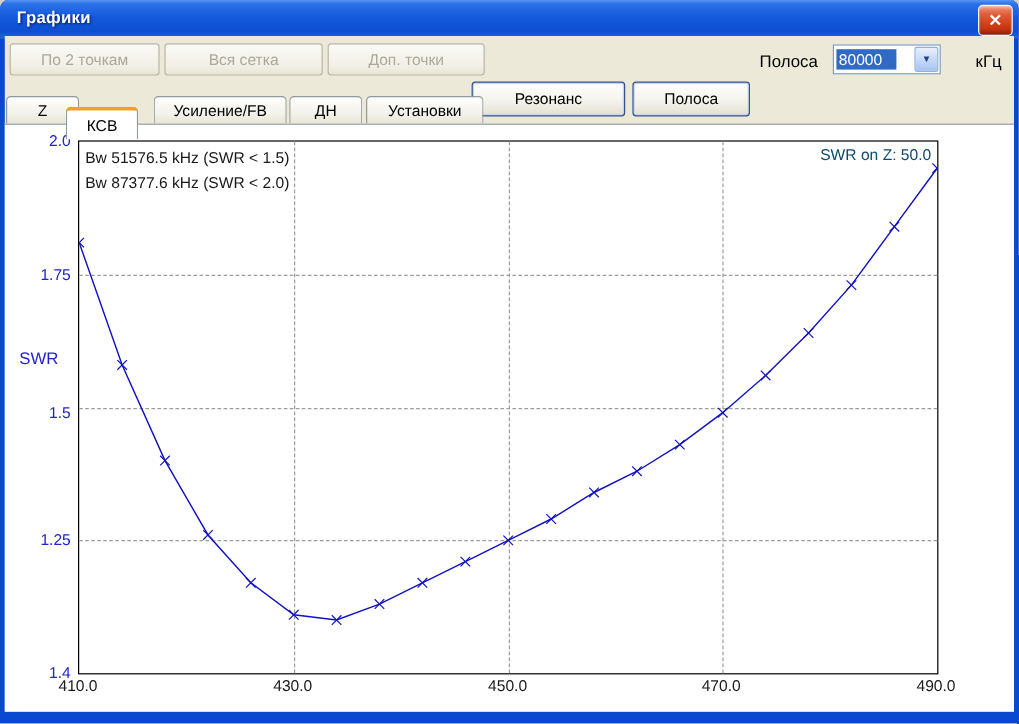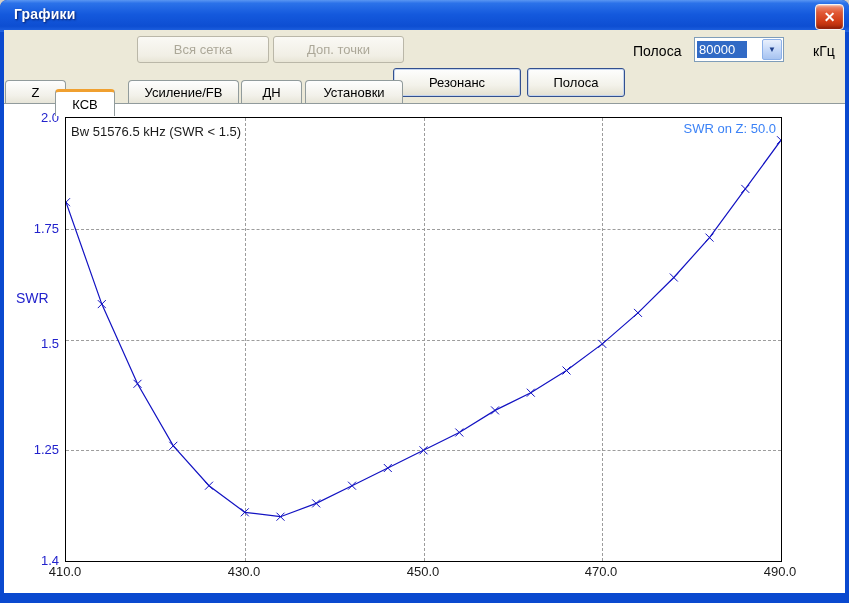--- a/index.html
+++ b/index.html
@@ -43,36 +43,39 @@
   .page{position:absolute;left:0;top:73px;width:841px;height:490px;background:#fff;
     border-top:1px solid #919b9c;box-sizing:border-box;z-index:1;}
   .plot{position:absolute;left:61px;top:13px;width:715px;height:443px;border:1px solid #000;}
   .grid-h{position:absolute;left:0;width:715px;height:0;border-top:1px dashed #9c9c9c;}
   .grid-v{position:absolute;top:0;height:443px;width:0;border-left:1px dashed #9c9c9c;}
   .curve-svg{position:absolute;left:0;top:0;}
   .ytick{position:absolute;left:2px;width:53px;text-align:right;font-size:13px;color:#2222cc;}
   .ylab{position:absolute;left:12px;top:186px;font-size:14px;color:#2222cc;}
   .xtick{position:absolute;top:460px;width:60px;text-align:center;font-size:13px;color:#1a1a1a;}
   .ann{position:absolute;left:67px;top:17px;font-size:13px;color:#1a1a1a;line-height:21px;}
-  .ann-right{position:absolute;top:17px;right:69px;font-size:13px;color:#3b82f6;}
+  .ann-right{position:absolute;top:17px;right:69px;font-size:13px;color:#0c4a6e;}
 </style>
 </head>
 <body>
 
 <div class="window">
 
   <div class="titlebar">
     <span class="title-text">Графики</span>
     <div class="close-btn">
       <span>✕</span>
     </div>
   </div>
 
   <div class="content">
 
+    <div class="btn disabled" style="left:4px;width:125px;">
+      <span>По 2 точкам</span>
+    </div>
     <div class="btn disabled" style="left:133px;width:132px;">
       <span>Вся сетка</span>
     </div>
     <div class="btn disabled" style="left:269px;width:131px;">
       <span>Доп. точки</span>
     </div>
     <div class="btn enabled" style="left:389px;width:128px;">
       <span>Резонанс</span>
     </div>
     <div class="btn enabled" style="left:523px;width:98px;">
@@ -169,18 +172,19 @@
             <line x1="639.5" y1="123.6" x2="647.5" y2="115.6" stroke="#1212c2" stroke-width="1"></line>
             <line x1="675.3" y1="66.9" x2="683.3" y2="74.9" stroke="#1212c2" stroke-width="1"></line>
             <line x1="675.3" y1="74.9" x2="683.3" y2="66.9" stroke="#1212c2" stroke-width="1"></line>
             <line x1="711.0" y1="18.2" x2="719.0" y2="26.2" stroke="#1212c2" stroke-width="1"></line>
             <line x1="711.0" y1="26.2" x2="719.0" y2="18.2" stroke="#1212c2" stroke-width="1"></line>
           </svg>
       </div>
 
       <div class="ann">
         <div>Bw 51576.5 kHz (SWR &lt; 1.5)</div>
+        <div>Bw 87377.6 kHz (SWR &lt; 2.0)</div>
       </div>
       <div class="ann-right">SWR on Z: 50.0</div>
 
     </div>
   </div>
 </div>
 
 </body></html>

